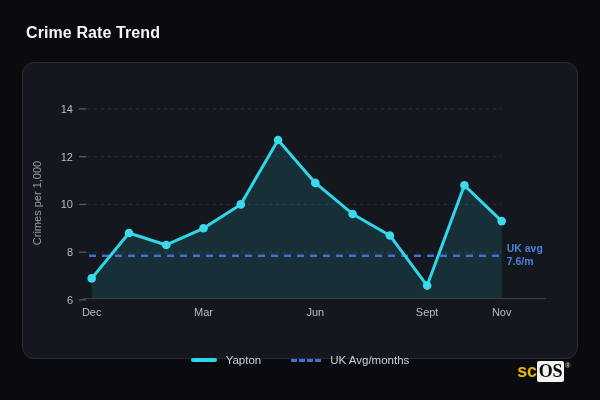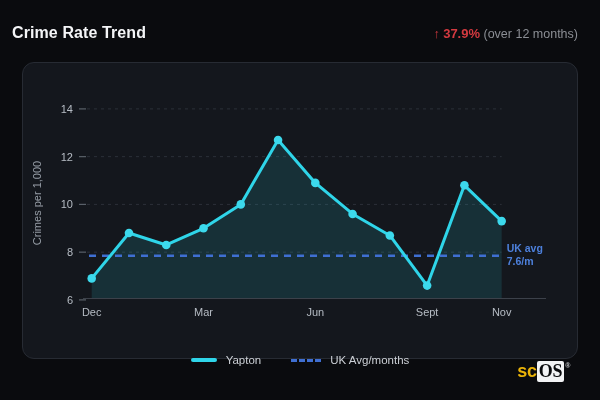--- a/index.html
+++ b/index.html
@@ -5,21 +5,21 @@
   * { margin: 0; padding: 0; box-sizing: border-box; }
   html, body { width: 600px; height: 400px; }
   body {
     position: relative;
     background: #0a0b0e;
     font-family: "Liberation Sans", sans-serif;
     overflow: hidden;
   }
   .header {
     position: absolute;
-    left: 12px; right: 22px; top: 24px;
+    left: 26px; right: 22px; top: 24px;
     display: flex;
     justify-content: space-between;
     align-items: center;
     text-align: right;
   }
   .title {
     color: #f4f5f7;
     font-size: 16px;
     font-weight: 700;
     letter-spacing: 0.1px;
@@ -73,21 +73,20 @@
     position: relative;
     top: -9px;
     left: 1px;
   }
 </style>
 </head>
 <body>
 
 <div class="header">
   <div class="title">Crime Rate Trend</div>
-  <div class="trend-stat"><span class="arrow">↑</span> <span class="value">37.9%</span><span> (over 12 months)</span></div>
 </div>
 
 <div class="card">
   <svg id="chart" width="556" height="297" viewBox="0 0 556 297" xmlns="http://www.w3.org/2000/svg">
       <line x1="56" y1="236.9" x2="63" y2="236.9" stroke="#596069" stroke-width="1.2"></line>
       <text x="50" y="240.9" text-anchor="end" class="tick">6</text>
       <line x1="64" y1="189.15" x2="478.67" y2="189.15" stroke="#2c3038" stroke-width="1" stroke-dasharray="3 4"></line>
       <line x1="56" y1="189.15" x2="63" y2="189.15" stroke="#596069" stroke-width="1.2"></line>
       <text x="50" y="193.15" text-anchor="end" class="tick">8</text>
       <line x1="64" y1="141.4" x2="478.67" y2="141.4" stroke="#2c3038" stroke-width="1" stroke-dasharray="3 4"></line>

